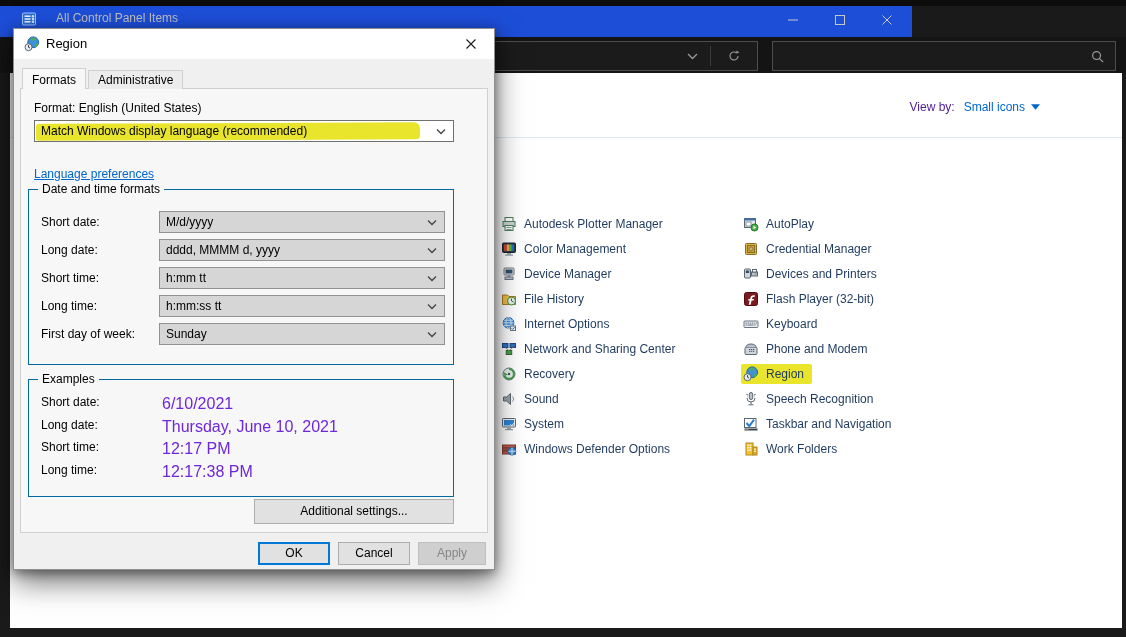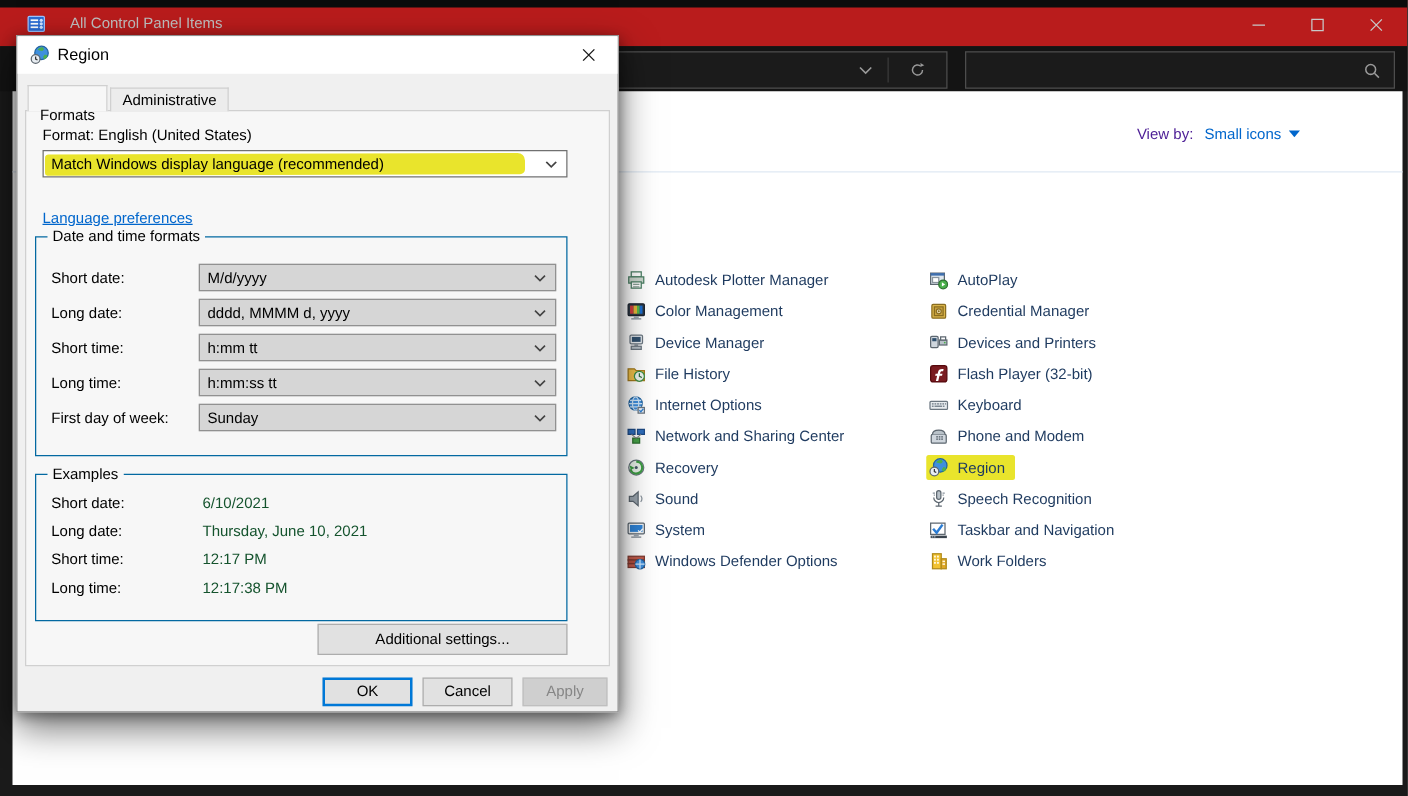--- a/index.html
+++ b/index.html
@@ -6,21 +6,21 @@
   * { box-sizing:border-box; }
   .stage {
     position:relative; width:1126px; height:637px; overflow:hidden;
     background:#1a1a1a; font-family:"Liberation Sans", sans-serif;
     -webkit-user-select:none; user-select:none;
   }
   svg { display:block; width:100%; height:100%; }
   .icon16 { width:16px; height:16px; flex:0 0 16px; }
 
   
-  .titlebar { position:absolute; left:0; top:0; width:1126px; height:37px; background:#b91c1c; }
+  .titlebar { position:absolute; left:0; top:0; width:912px; height:37px; background:#1d4ed8; }
   .topline  { position:absolute; left:0; top:0; width:1126px; height:6px; background:#0c0c0c; }
   .tb-icon  { position:absolute; left:21px; top:11px; width:16px; height:16px; }
   .tb-title { position:absolute; left:56px; top:0; line-height:37px; font-size:12px; color:#bfbfbf; white-space:nowrap; }
   .winctl   { position:absolute; right:0; top:4px; display:flex; }
   .winbtn   { width:47px; height:31px; display:flex; align-items:center; justify-content:center; }
   .winbtn svg { width:12px; height:12px; }
 
   .navbar   { position:absolute; left:0; top:37px; width:1126px; height:36px; background:#141414; }
   .addrbox  { position:absolute; left:380px; top:4px; width:378px; height:30px; background:#1b1b1b; border:1px solid #4d4d4d; }
   .addr-chev{ position:absolute; right:48px; top:0; width:34px; height:28px; display:flex; align-items:center; justify-content:center; }
@@ -52,21 +52,21 @@
             border:1px solid #8f8f8f; box-shadow:0 12px 28px rgba(0,0,0,.55), 0 3px 10px rgba(0,0,0,.4); z-index:10; }
   .dlg-title { position:absolute; left:0; top:0; width:100%; height:30px; background:#ffffff; }
   .dlg-icon  { position:absolute; left:10px; top:7px; width:16px; height:16px; }
   .dlg-text  { position:absolute; left:32px; top:0; line-height:30px; font-size:13px; color:#000; }
   .dlg-close { position:absolute; right:8px; top:4px; width:30px; height:22px; display:flex; align-items:center; justify-content:center; }
   .dlg-close svg { width:12px; height:12px; }
 
   .tabs { position:absolute; left:8px; top:40px; height:20px; display:flex; z-index:2; }
   .tab  { height:19px; margin-top:1px; padding:2px 9px 0 9px; font-size:12px; color:#000;
           background:#ececec; border:1px solid #d0d0d0; border-bottom:none; margin-right:2px; }
-  .tab.active { height:21px; margin-top:-1px; padding-top:16px; background:#f7f7f7; position:relative; z-index:3; }
+  .tab.active { height:21px; margin-top:-1px; padding-top:4px; background:#f7f7f7; position:relative; z-index:3; }
 
   .page { position:absolute; left:6px; top:59px; width:468px; height:445px; background:#f7f7f7; border:1px solid #d0d0d0; z-index:1; }
   .fmt-label { position:absolute; left:13px; top:12px; font-size:12px; color:#000000; }
   .combo { position:relative; background:#fff; border:1px solid #707070; cursor:default; }
   .combo-text { position:absolute; left:6px; top:0; line-height:20px; font-size:12px; color:#000; z-index:2; white-space:nowrap; }
   .combo-chev { position:absolute; right:7px; top:8px; width:10px; height:6px; z-index:2; }
   .fmt-combo { position:absolute; left:13px; top:31px; width:420px; height:22px; }
   .fmt-marker { position:absolute; left:1px; top:2px; width:384px; height:17px; background:var(--hl,#e9e42c); border-radius:3px 6px 4px 2px; transform:rotate(-.2deg); z-index:1; }
   .lang-link { position:absolute; left:13px; top:78px; font-size:12px; color:var(--link,#0066cc); text-decoration:underline; cursor:pointer; }
 
@@ -79,21 +79,21 @@
   .dt-row:nth-of-type(1){ top:21px; } .dt-row:nth-of-type(2){ top:49px; }
   .dt-row:nth-of-type(3){ top:77px; } .dt-row:nth-of-type(4){ top:105px; }
   .dt-row:nth-of-type(5){ top:133px; }
   .dt-lbl { position:absolute; left:12px; top:4px; font-size:12px; color:#000; }
   .dt-combo { position:absolute; left:130px; top:0; width:286px; height:22px; background:#d6d6d6; border:1px solid #919191; }
 
   .ex-row { position:absolute; left:0; width:100%; height:20px; }
   .ex-row:nth-of-type(1){ top:15px; } .ex-row:nth-of-type(2){ top:38px; }
   .ex-row:nth-of-type(3){ top:60px; } .ex-row:nth-of-type(4){ top:83px; }
   .ex-lbl { position:absolute; left:12px; top:0; font-size:12px; color:#000; }
-  .ex-val { position:absolute; left:133px; top:0; font-size:12px; color:#14532d; }
+  .ex-val { position:absolute; left:133px; top:0; font-size:16px; color:#6d28d9; }
 
   .btn { font-family:"Liberation Sans",sans-serif; font-size:12px; color:#000; background:#e1e1e1; border:1px solid #adadad; text-align:center; }
   .btn-additional { position:absolute; left:233px; top:410px; width:200px; height:25px; line-height:23px; }
   .dlg-btnrow { position:absolute; left:0; top:513px; width:100%; height:24px; }
   .btn-ok     { position:absolute; left:244px; width:72px; height:23px; line-height:19px; border:2px solid var(--accent,#0078d7); }
   .btn-cancel { position:absolute; left:324px; width:72px; height:23px; line-height:21px; }
   .btn-apply  { position:absolute; left:404px; width:68px; height:23px; line-height:21px; background:#cfcfcf; border-color:#bfbfbf; color:#868686; }
 </style>
 </head>
 <body>

